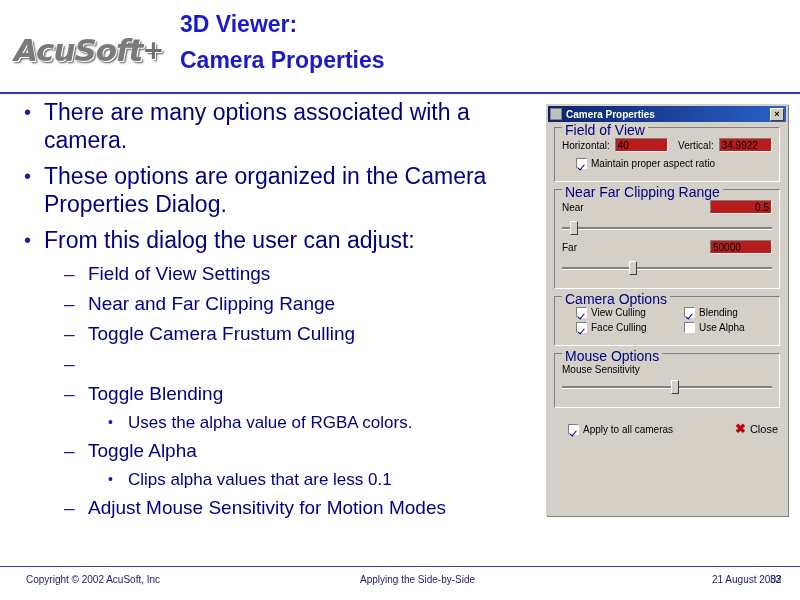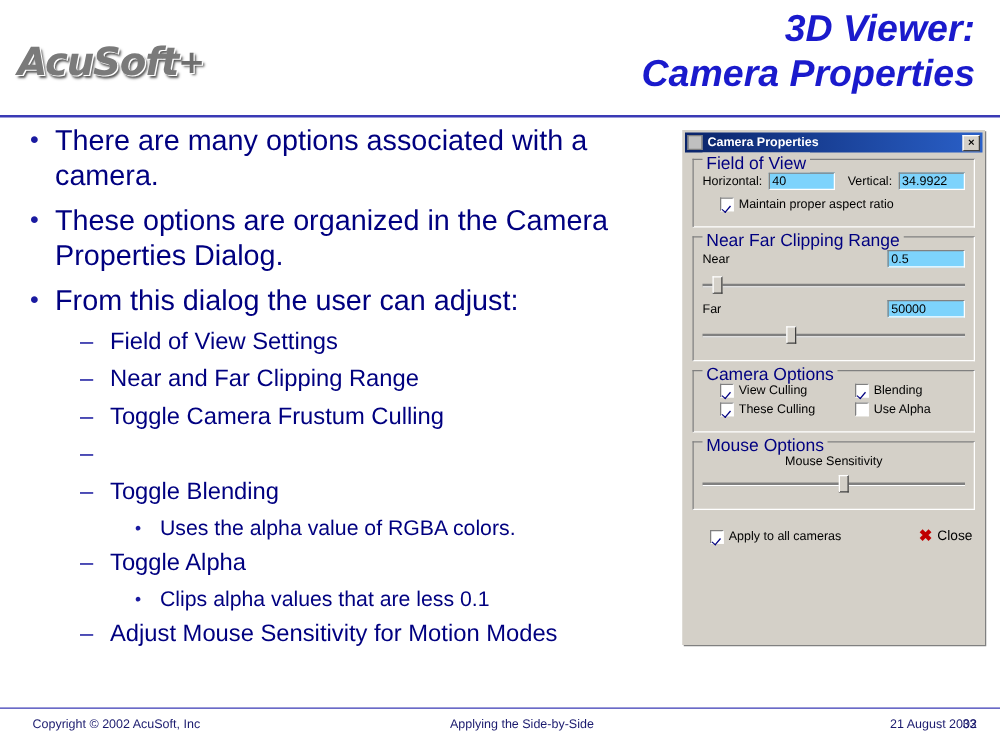--- a/index.html
+++ b/index.html
@@ -41,26 +41,25 @@
   .logo .plus {
     color: #6e6e6e;
     font-size: 26px;
     vertical-align: top;
   }
   .title-block {
     position: absolute;
     left: 180px;
     top: 6px;
     width: 600px;
-    text-align: right;
+    text-align: left;
     color: #1a1acc;
-    font-size: 30px;
+    font-size: 23px;
     font-weight: bold;
     line-height: 36px;
-    font-style: italic;
   }
   .header-rule {
     position: absolute;
     left: 0;
     top: 92px;
     width: 800px;
     height: 2px;
     background: #3a3ab5;
   }
 
@@ -209,21 +208,21 @@
     color: #000080;
     font-size: 14px;
   }
   .row {
     display: flex;
     align-items: center;
     margin-bottom: 6px;
   }
   .lbl { font-size: 10px; color: #000; }
   .tbox {
-    background: #7dd3fc;
+    background: #b91c1c;
     border: 1px solid #808080;
     border-right-color: #ffffff;
     border-bottom-color: #ffffff;
     height: 14px;
     line-height: 14px;
     font-size: 10px;
     padding: 0 2px;
     box-sizing: border-box;
     color: #000;
   }
@@ -385,21 +384,21 @@
         <span class="tbox" style="width:54px;">34.9922</span>
       </div>
       <div class="cbrow">
         <span class="cb on"></span>
         <span>Maintain proper aspect ratio</span>
       </div>
     </div>
 
     <div class="group">
       <span class="glabel">Near Far Clipping Range</span>
-      <div class="row" style="justify-content:space-between;">
+      <div class="row" style="justify-content:space-between;text-align:right;">
         <span class="lbl">Near</span>
         <span class="tbox" style="width:62px;">0.5</span>
       </div>
       <div class="slider">
         <div class="track"></div>
         <div class="thumb" style="left:4%;"></div>
       </div>
       <div class="row" style="justify-content:space-between;">
         <span class="lbl">Far</span>
         <span class="tbox" style="width:62px;">50000</span>
@@ -413,39 +412,39 @@
     <div class="group">
       <span class="glabel">Camera Options</span>
       <div class="two-col">
         <div>
           <div class="cbrow">
             <span class="cb on"></span>
             <span>View Culling</span>
           </div>
           <div class="cbrow">
             <span class="cb on"></span>
-            <span>These Culling</span>
+            <span>Face Culling</span>
           </div>
         </div>
         <div>
           <div class="cbrow">
             <span class="cb on"></span>
             <span>Blending</span>
           </div>
           <div class="cbrow">
             <span class="cb"></span>
             <span>Use Alpha</span>
           </div>
         </div>
       </div>
     </div>
 
     <div class="group">
       <span class="glabel">Mouse Options</span>
-      <div class="lbl" style="margin-bottom:4px;text-align:center;">Mouse Sensitivity</div>
+      <div class="lbl" style="margin-bottom:4px;">Mouse Sensitivity</div>
       <div class="slider">
         <div class="track"></div>
         <div class="thumb" style="left:52%;"></div>
       </div>
     </div>
 
     <div class="cbrow apply-row">
       <span class="cb on"></span>
       <span>Apply to all cameras</span>
     </div>

